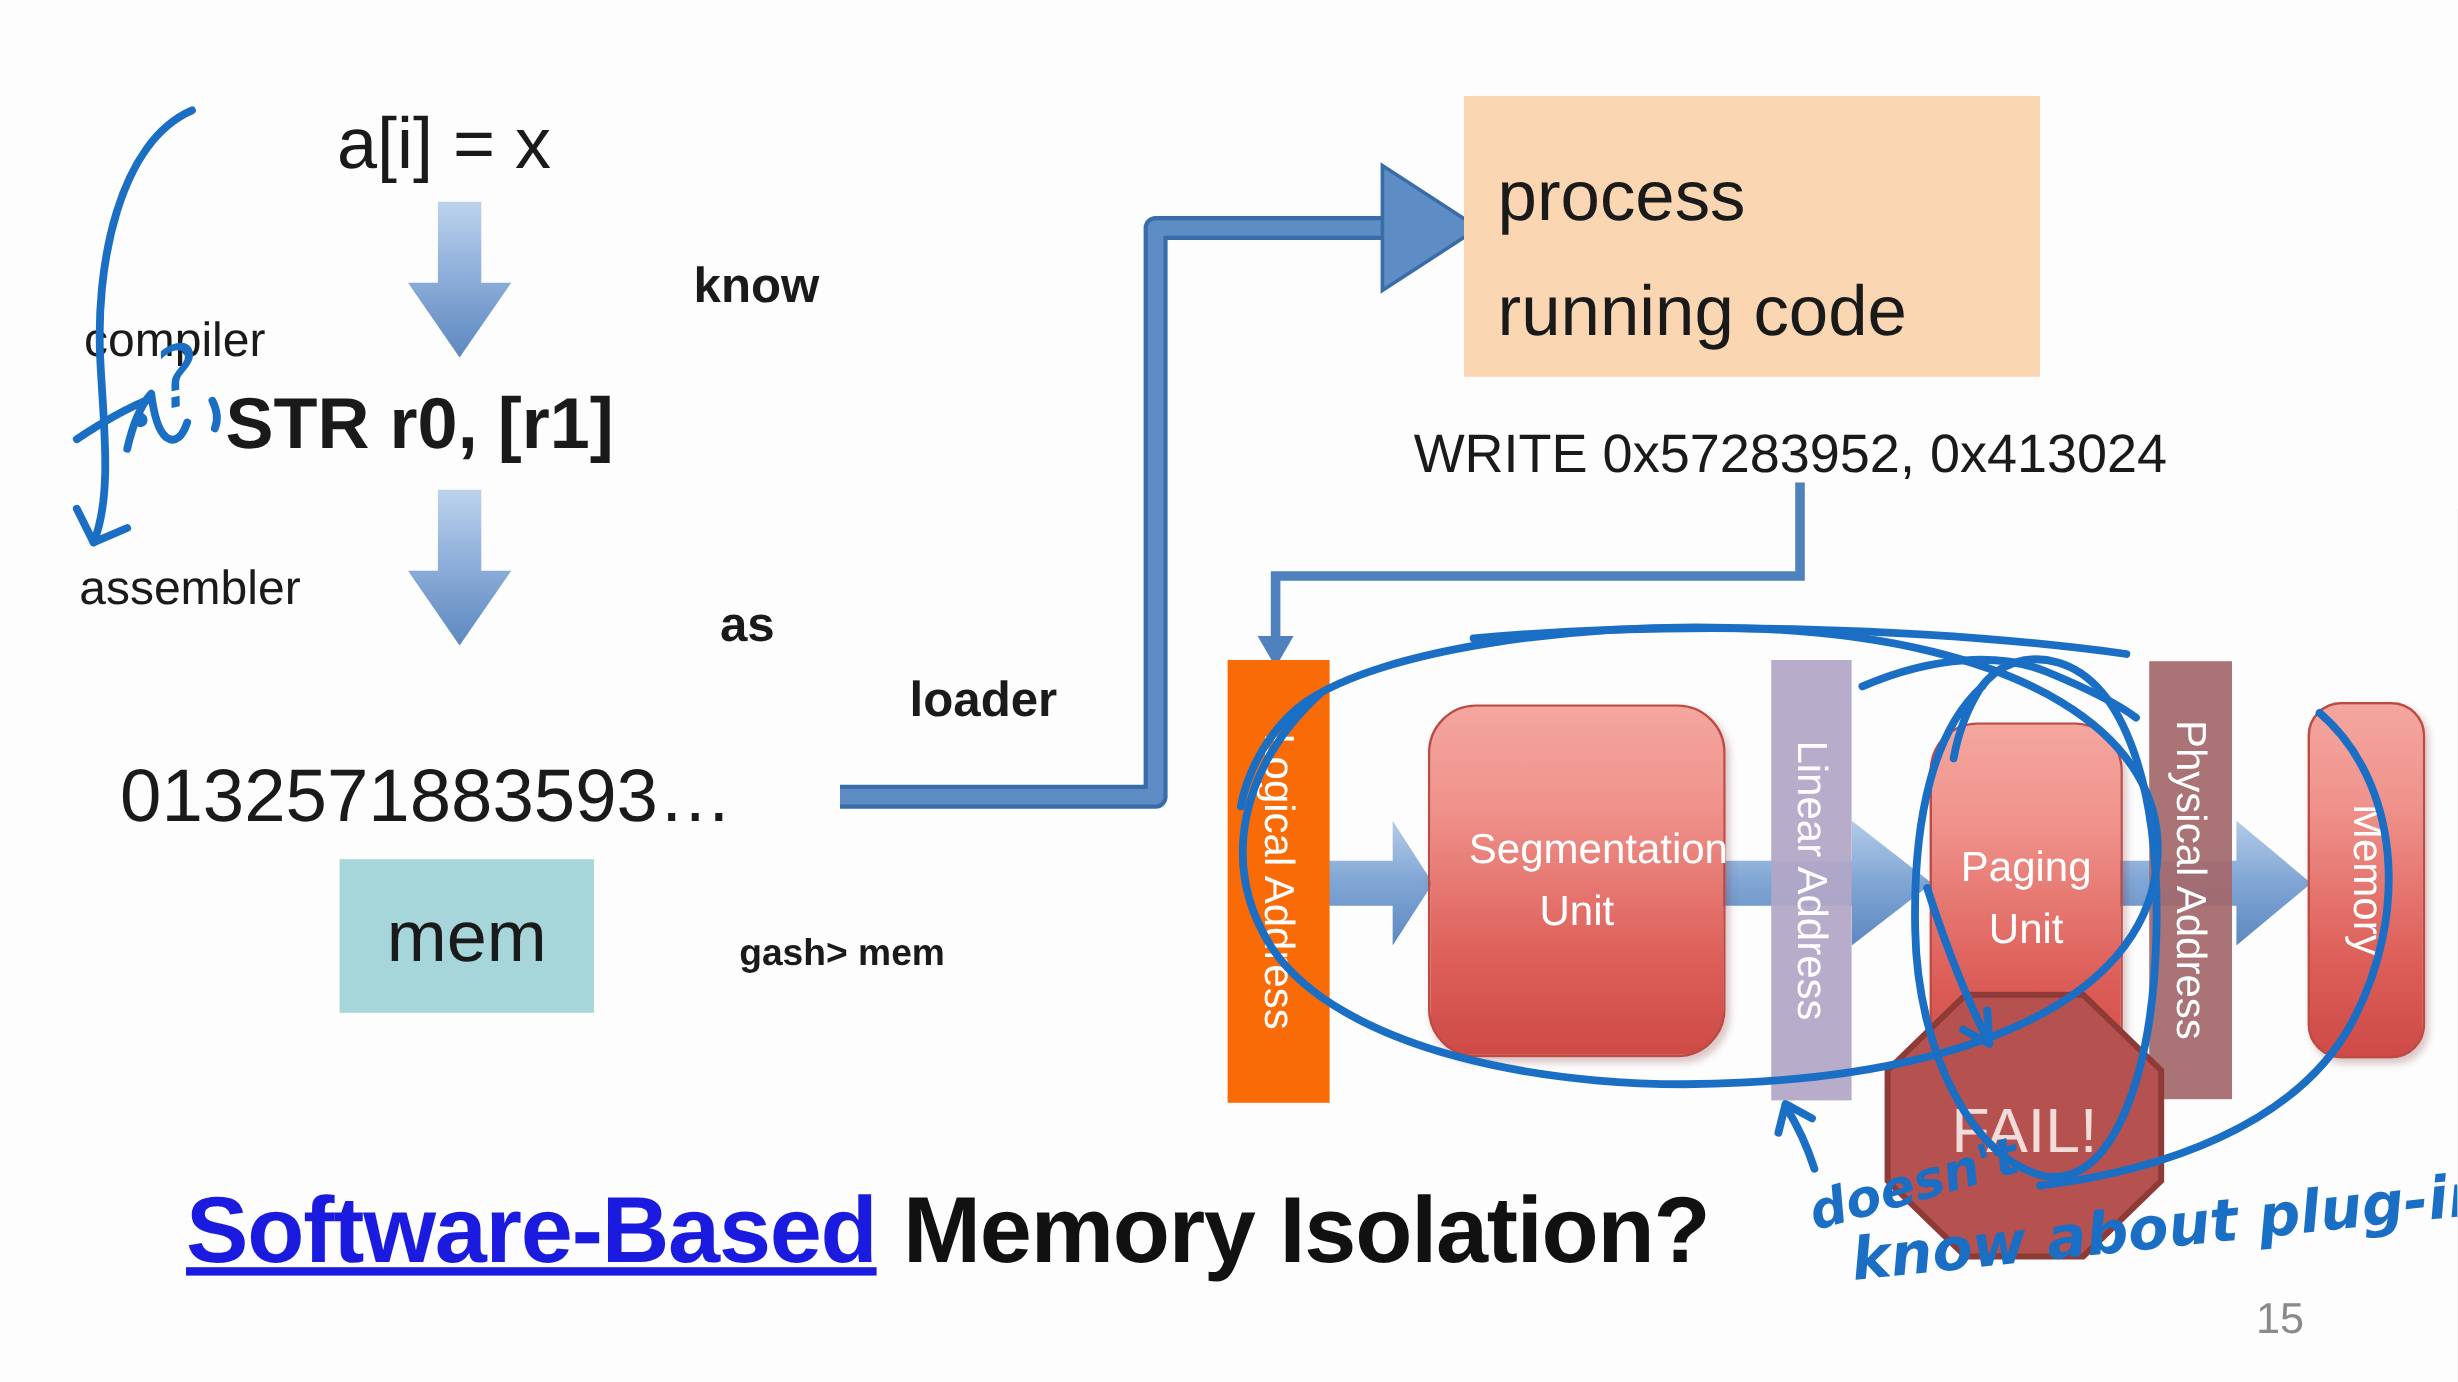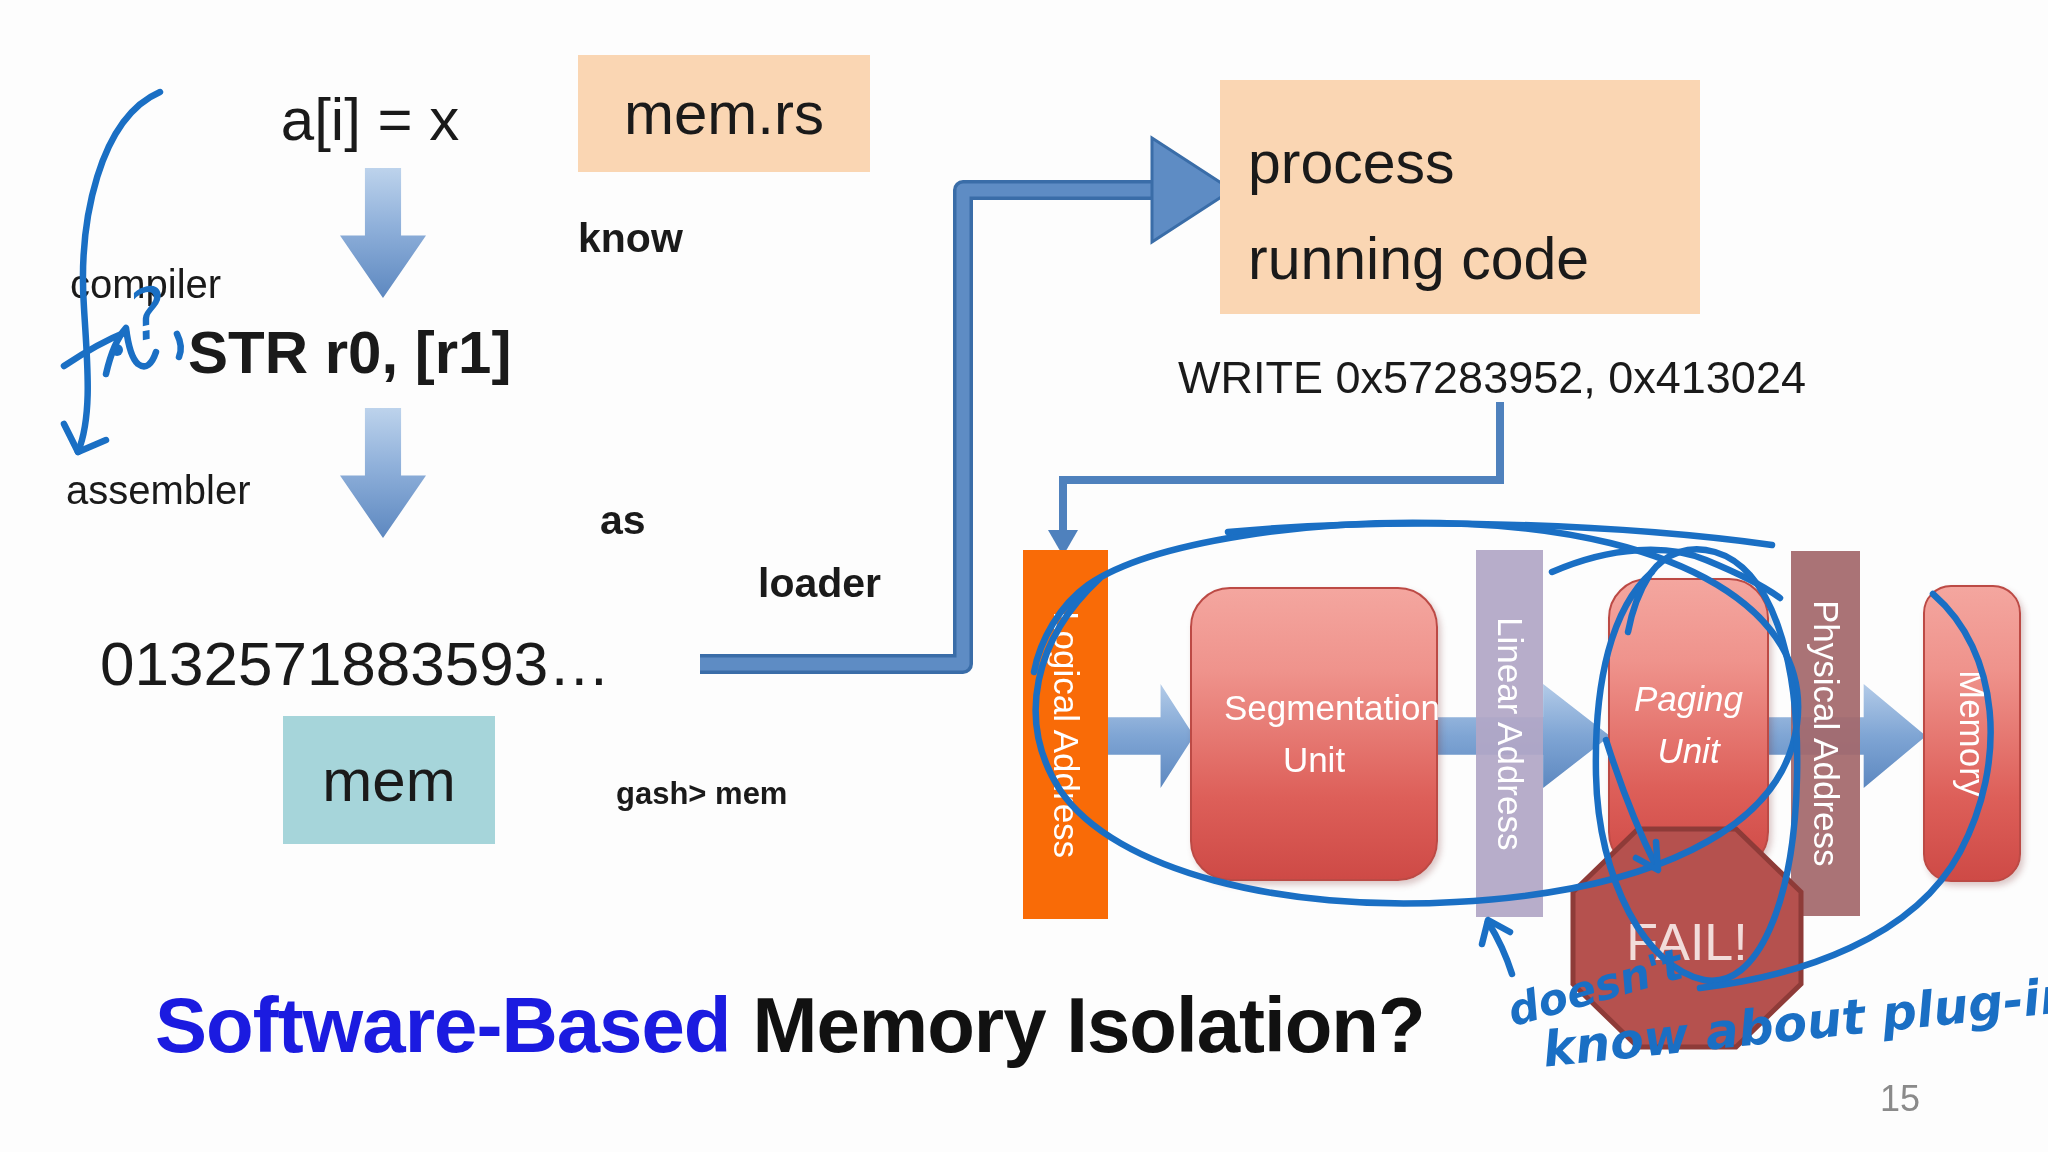--- a/index.html
+++ b/index.html
@@ -43,21 +43,21 @@
   .svg-layer{position:absolute;left:0;top:0;width:2048px;height:1152px;pointer-events:none;}
   .connectors{z-index:1;}
   .ink-layer{z-index:6;}
   .fail-wrap{z-index:4;}
   .hand{
     position:absolute;color:#1a6fc4;font-style:italic;font-weight:bold;
     font-family:"DejaVu Sans",sans-serif;white-space:nowrap;z-index:6;
     transform-origin:left top;
   }
   .title{font-size:78px;font-weight:bold;white-space:nowrap;z-index:2;letter-spacing:-1px;}
-  .title .hl{color:#1b1be0;}
+  .title .hl{color:#1b1be0;text-decoration:underline;}
   .title .rest{color:#111;margin-left:22px;}
   .page-num{font-size:36px;color:#8a8a8a;z-index:2;}
   .write-call{font-size:45px;white-space:nowrap;z-index:2;}
 </style>
 </head>
 <body>
 
 <div class="slide">
 
   <svg class="svg-layer connectors" viewBox="0 0 2048 1152">
@@ -70,23 +70,20 @@
     <polygon points="1048,530 1078,530 1063,556" fill="#4f81bd"></polygon>
   </svg>
 
   <div class="abs code-lg" style="left:255px;top:85px;width:230px;text-align:center;">a[i] = x</div>
 
   <div class="abs down-arrow" style="left:340px;top:168px;width:86px;height:130px;"></div>
 
   <div class="abs stage-label" style="left:70px;top:262px;">compiler</div>
   <div class="abs tool-label" style="left:578px;top:215px;">know</div>
 
-  <div class="abs peach-box" style="left:578px;top:55px;width:292px;height:117px;">
-    <span class="code-lg">mem.rs</span>
-  </div>
 
   <div class="abs code-lg" style="left:188px;top:318px;font-weight:bold;">STR r0, [r1]</div>
 
   <div class="abs down-arrow" style="left:340px;top:408px;width:86px;height:130px;"></div>
 
   <div class="abs stage-label" style="left:66px;top:468px;">assembler</div>
   <div class="abs tool-label" style="left:600px;top:497px;">as</div>
 
   <div class="abs tool-label" style="left:758px;top:560px;">loader</div>
 
@@ -114,21 +111,21 @@
   </div>
 
   <div class="abs unit-box" style="left:1190px;top:587px;width:244px;height:290px;">
     <span style="width:180px;">Segmentation Unit</span>
   </div>
 
   <div class="abs vbar" style="left:1476px;top:550px;width:67px;height:367px;background:rgba(177,167,198,0.93);">
     <span class="vtext">Linear Address</span>
   </div>
 
-  <div class="abs unit-box" style="left:1608px;top:578px;width:157px;height:290px;font-style:italic;">
+  <div class="abs unit-box" style="left:1608px;top:602px;width:157px;height:290px;">
     <span style="width:120px;">Paging Unit</span>
   </div>
 
   <div class="abs vbar" style="left:1791px;top:551px;width:69px;height:365px;background:rgba(164,104,108,0.93);">
     <span class="vtext">Physical Address</span>
   </div>
 
   <div class="abs unit-box" style="left:1923px;top:585px;width:94px;height:293px;border-radius:28px;">
     <span class="unit-vtext">Memory</span>
   </div>

